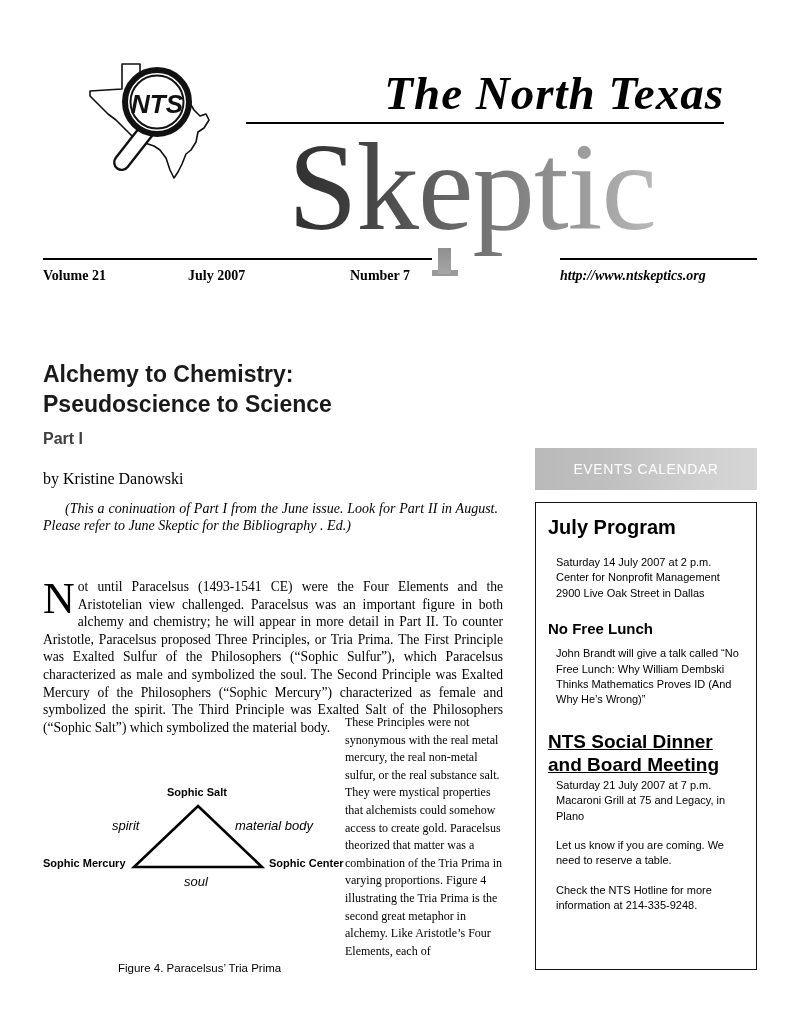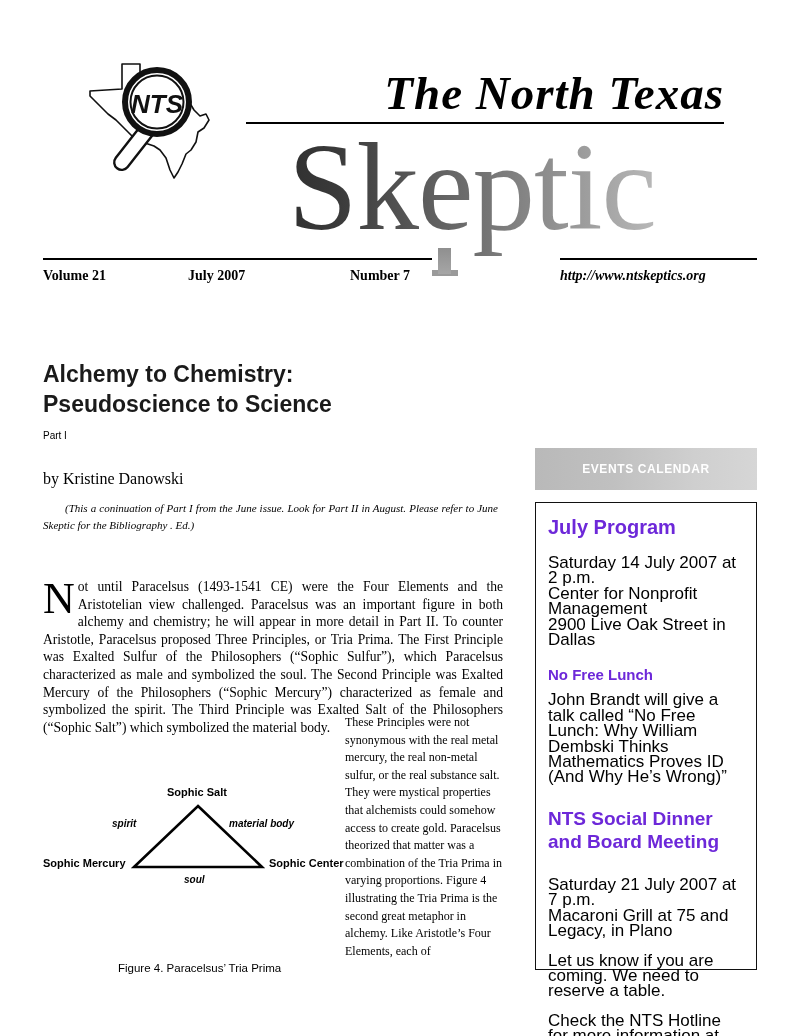--- a/index.html
+++ b/index.html
@@ -86,31 +86,31 @@
   
   .headline {
     position: absolute; left: 43px; top: 359px; width: 460px;
     font-family: "Liberation Sans", sans-serif;
     font-weight: bold; font-size: 23px; line-height: 30px;
     color: #1a1a1a;
   }
   .partline {
     position: absolute; left: 43px; top: 430px;
     font-family: "Liberation Sans", sans-serif;
-    font-weight: normal; font-size: 10px; color: #000000;
+    font-weight: bold; font-size: 16px; color: #404040;
   }
   .byline {
     position: absolute; left: 43px; top: 470px;
     font-family: "Liberation Serif", serif;
     font-size: 16px; color: #000;
   }
   .editor-note {
     position: absolute; left: 43px; top: 500px; width: 455px;
     font-family: "Liberation Serif", serif;
-    font-style: italic; font-size: 11px; line-height: 17px;
+    font-style: italic; font-size: 14px; line-height: 17px;
     text-indent: 22px; text-align: justify; color: #000;
   }
 
   
   .body-full {
     position: absolute; left: 43px; top: 578px; width: 460px;
     font-family: "Liberation Serif", serif;
     font-size: 13.6px; line-height: 17.6px;
     text-align: justify; color: #000;
   }
@@ -141,61 +141,61 @@
     position: absolute;
     font-family: "Liberation Sans", sans-serif;
     font-size: 11px; font-weight: bold; color: #000; white-space: nowrap;
   }
   .lbl-salt    { left: 124px; top: 6px; }
   .lbl-mercury { left: 0px;   top: 77px; }
   .lbl-sulfur  { left: 226px; top: 77px; }
   .edge {
     position: absolute;
     font-family: "Liberation Sans", sans-serif;
-    font-size: 10px; font-style: italic; font-weight: bold;
+    font-size: 13px; font-style: italic; font-weight: normal;
     color: #000; white-space: nowrap;
   }
   .edge-spirit { left: 69px;  top: 38px; }
-  .edge-mat    { left: 186px; top: 38px; }
+  .edge-mat    { left: 192px; top: 38px; }
   .edge-soul   { left: 141px; top: 94px; }
 
   
   .sb-header {
     position: absolute; left: 535px; top: 448px;
     width: 222px; height: 42px;
     background: linear-gradient(to right, #b9b9b9 0%, #c0c0c0 35%, #cfcfcf 72%, #d6d6d6 100%);
   }
   .sb-header-text {
     position: absolute; left: 0; top: 0; width: 222px; height: 42px;
     display: flex; align-items: center; justify-content: center;
     font-family: "Liberation Sans", sans-serif;
-    font-size: 12px; font-weight: bold; letter-spacing: 0.6px;
+    font-size: 14px; font-weight: normal; letter-spacing: 0.6px;
     color: #ffffff;
   }
   .sb-box {
     position: absolute; left: 535px; top: 502px;
     width: 222px; height: 468px;
     border: 1.6px solid #111; background: #fff;
   }
   .sb-inner { padding: 12px 12px 0 12px; }
   .sb-title {
     font-family: "Liberation Sans", sans-serif;
-    font-weight: bold; font-size: 20px; line-height: 24px; color: #6d28d9;
+    font-weight: bold; font-size: 20px; line-height: 24px; color: #000000;
     margin: 0 0 16px 0;
   }
   .sb-title.small {
     font-size: 15px; line-height: 19px; margin-top: 18px; margin-bottom: 8px;
   }
   .sb-title.big2 {
-    font-size: 19px; line-height: 23px; margin-top: 22px; margin-bottom: 24px;
+    font-size: 19px; line-height: 23px; margin-top: 22px; margin-bottom: 2px; text-decoration: underline;
   }
   .sb-p {
     font-family: "Liberation Sans", sans-serif;
-    font-size: 17px; line-height: 15.4px; color: #000;
-    margin: 0 0 14px 0;
+    font-size: 11px; line-height: 15.4px; color: #000;
+    margin: 0 0 14px 8px;
   }
 
   
   .watermark {
     position: absolute; left: 221px; top: 769px;
     width: 362px; height: 36px; z-index: 40;
     font-family: "Liberation Sans", sans-serif;
     font-weight: bold; font-size: 36px; line-height: 36px;
     letter-spacing: -1.2px;
     color: #ffffff;

